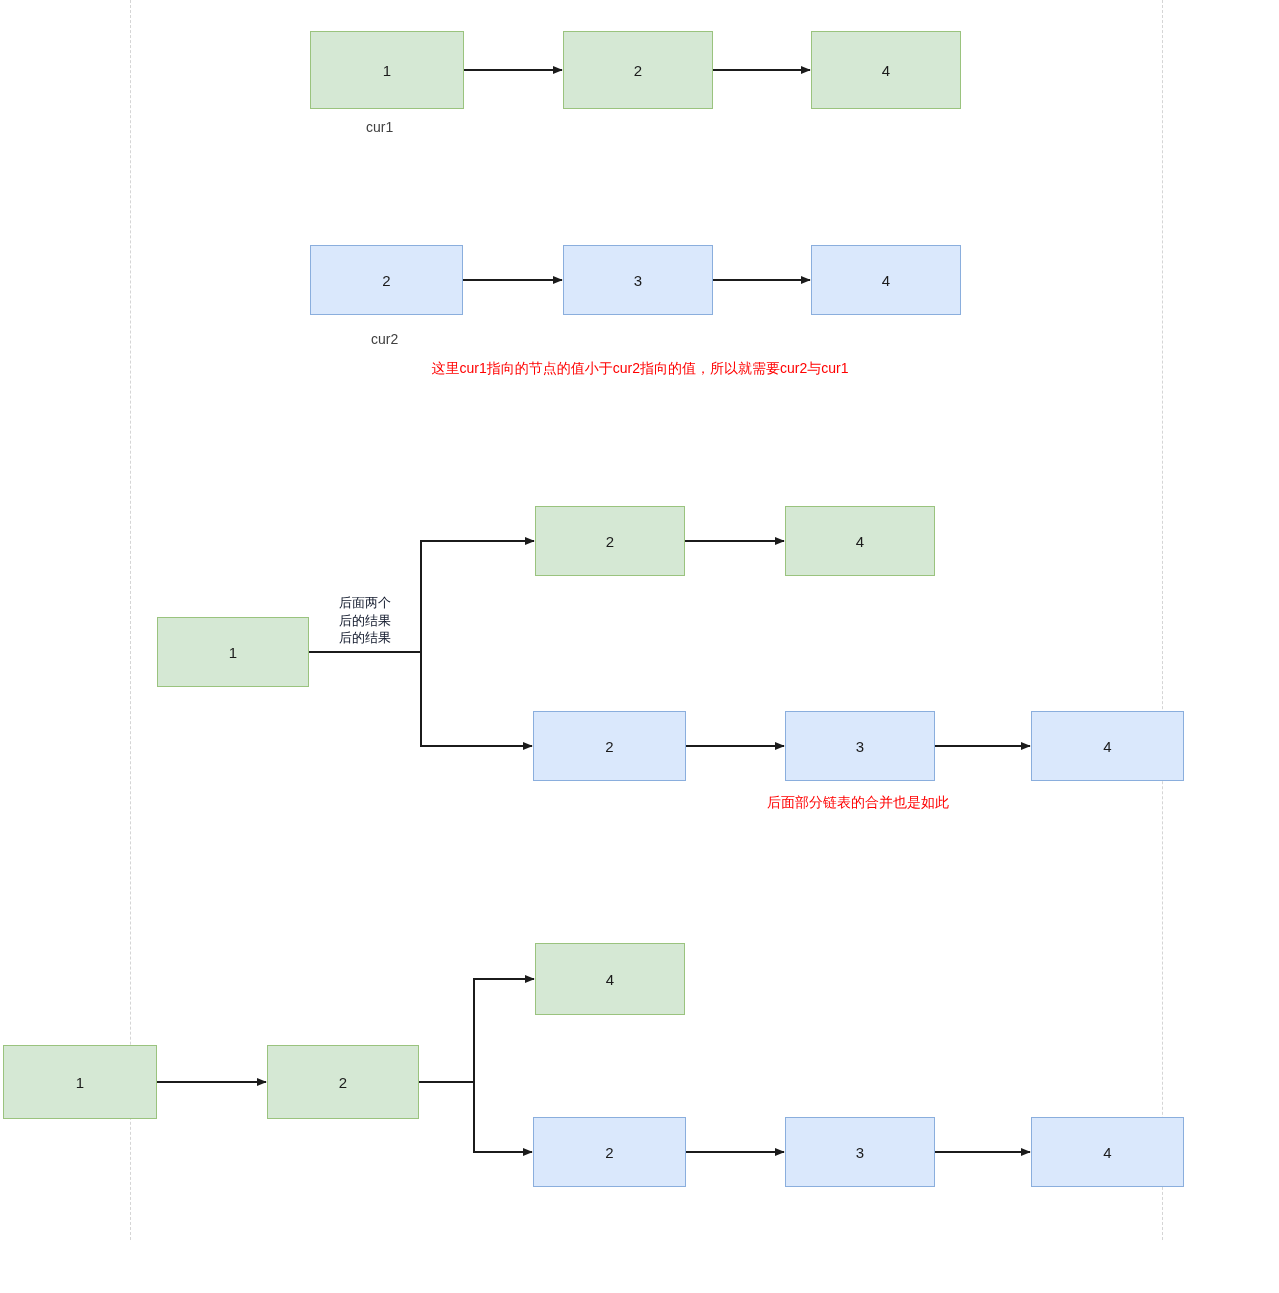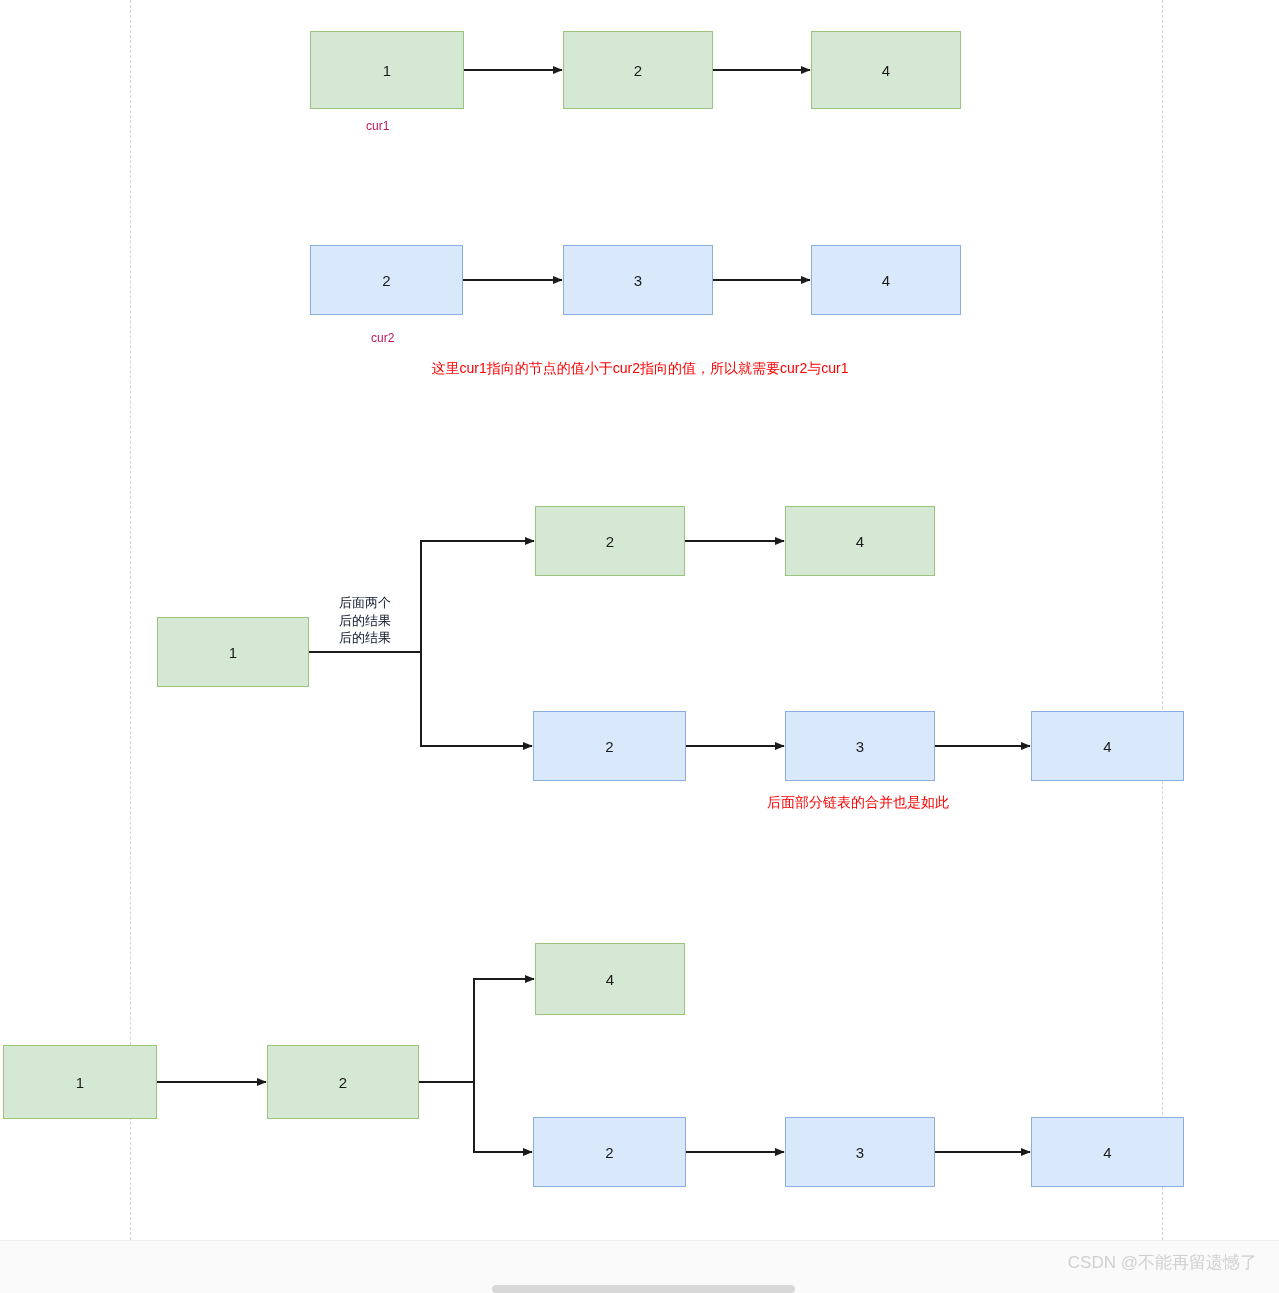--- a/index.html
+++ b/index.html
@@ -50,22 +50,22 @@
     background: #d5e8d4;
     border: 1px solid #9ac37e;
   }
   .node.blue {
     background: #dae8fc;
     border: 1px solid #8aaedd;
   }
   
   .caption {
     position: absolute;
-    font-size: 12px;
-    color: #be185d;
+    font-size: 14px;
+    color: #404040;
     white-space: nowrap;
   }
   
   .ann-red {
     position: absolute;
     color: #ff0000;
     font-size: 14px;
     font-weight: normal;
     line-height: 1.55;
     text-align: center;
@@ -235,20 +235,14 @@
     </div>
     <div class="node blue" style="left:785px; top:1117px; width:150px; height:70px;">
       <span>3</span>
     </div>
     <div class="node blue" style="left:1031px; top:1117px; width:153px; height:70px;">
       <span>4</span>
     </div>
 
   </div>
 
-  <div id="footer">
-    <div id="watermark">CSDN @不能再留遗憾了</div>
-    <div id="hscroll-track">
-      <div id="hscroll-thumb"></div>
-    </div>
-  </div>
 
 </div>
 
 </body></html>

